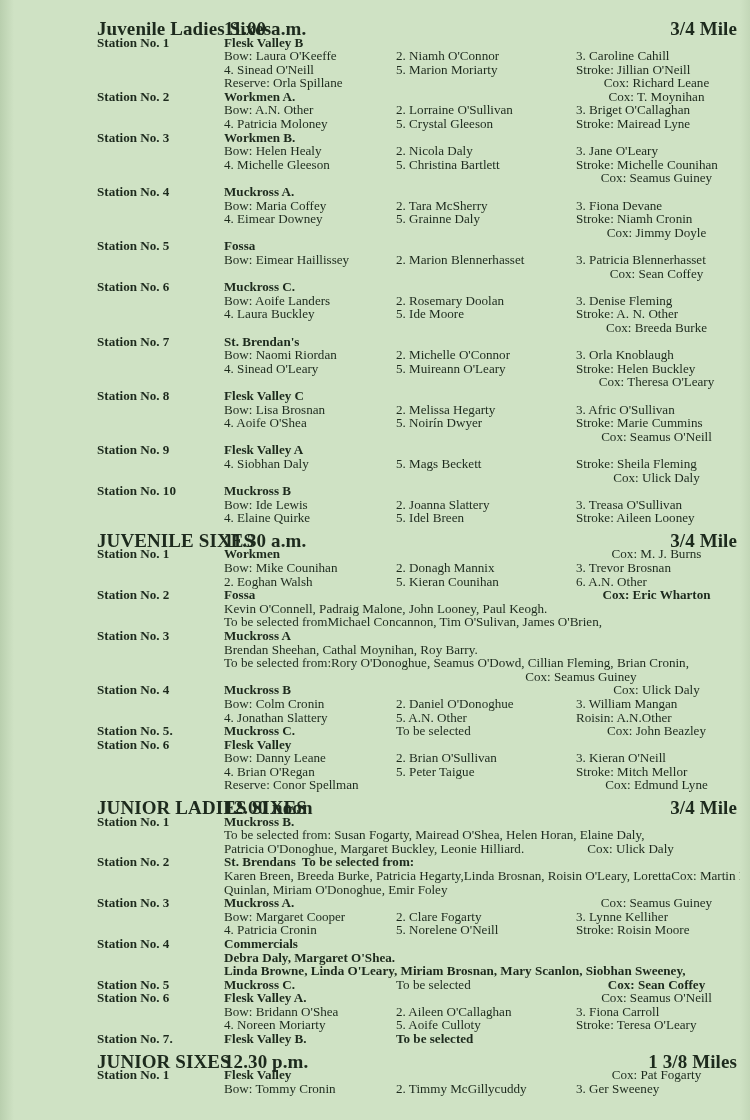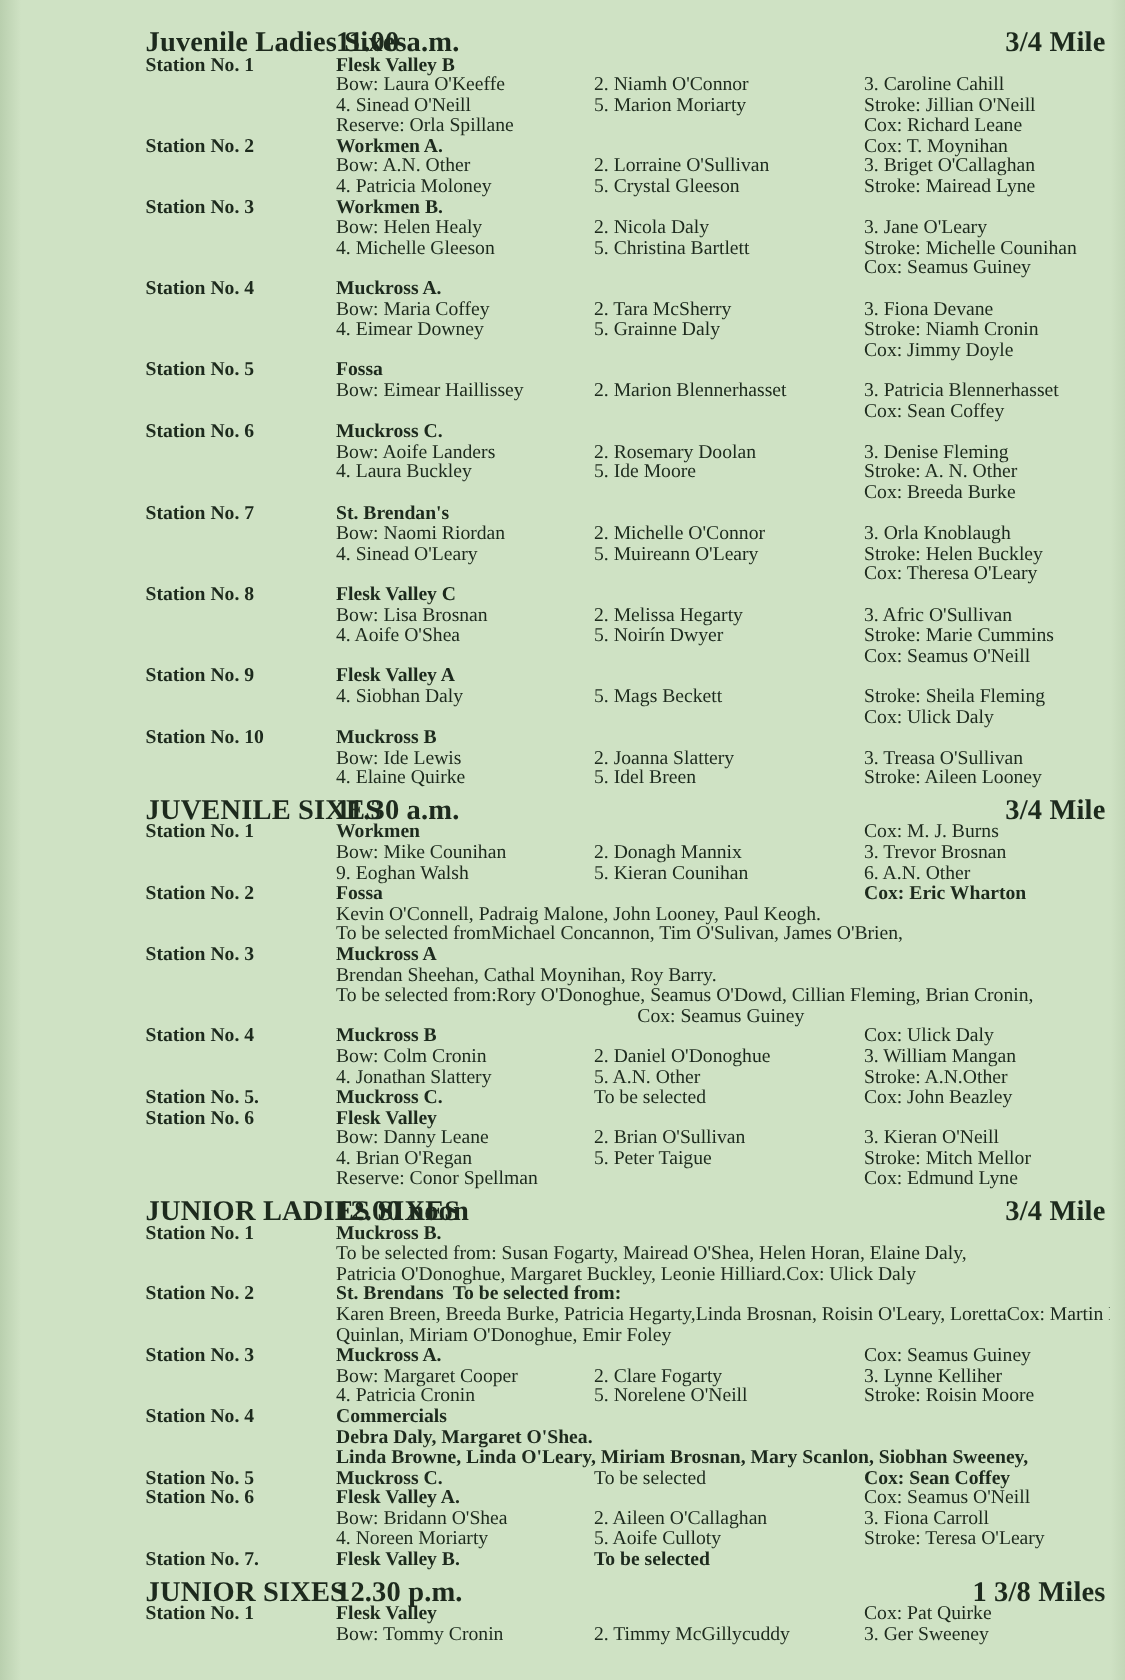--- a/index.html
+++ b/index.html
@@ -95,21 +95,21 @@
     white-space: nowrap;
   }
   .c-c {
     flex: 1 1 auto;
     white-space: nowrap;
   }
   .c-span {
     flex: 1 1 auto;
     white-space: nowrap;
   }
-  .c-c.right { text-align: left; }
+  .c-c.right { text-align: center; }
   .bold { font-weight: bold; }
   .club { font-weight: bold; }
 </style>
 </head>
 <body>
 
 <div id="page">
   <div class="sheet">
     <div id="events-root">
         <div class="event">
@@ -348,21 +348,21 @@
             <span class="c-c right ">Cox:  M. J. Burns</span>
           </div>
           <div class="row">
             <span class="c-station"></span>
             <span class="c-a">Bow:  Mike Counihan</span>
             <span class="c-b">2.  Donagh Mannix</span>
             <span class="c-c">3.  Trevor Brosnan</span>
           </div>
           <div class="row">
             <span class="c-station"></span>
-            <span class="c-a">9.  Eoghan Walsh</span>
+            <span class="c-a">2.  Eoghan Walsh</span>
             <span class="c-b">5.  Kieran Counihan</span>
             <span class="c-c">6.  A.N. Other</span>
           </div>
           <div class="row">
             <span class="c-station">Station No. 2</span>
             <span class="c-a club">Fossa</span>
             <span class="c-b"></span>
             <span class="c-c right bold">Cox:  Eric Wharton</span>
           </div>
           <div class="row">
@@ -401,21 +401,21 @@
           <div class="row">
             <span class="c-station"></span>
             <span class="c-a">Bow:  Colm Cronin</span>
             <span class="c-b">2.  Daniel O'Donoghue</span>
             <span class="c-c">3.  William Mangan</span>
           </div>
           <div class="row">
             <span class="c-station"></span>
             <span class="c-a">4.  Jonathan Slattery</span>
             <span class="c-b">5.  A.N. Other</span>
-            <span class="c-c">Stroke:  A.N.Other</span>
+            <span class="c-c">Roisin:  A.N.Other</span>
           </div>
           <div class="row">
             <span class="c-station">Station No. 5.</span>
             <span class="c-a club">Muckross C.</span>
             <span class="c-b ">To be selected</span>
             <span class="c-c right ">Cox:  John Beazley</span>
           </div>
           <div class="row">
             <span class="c-station">Station No. 6</span>
             <span class="c-a club">Flesk Valley</span>
@@ -542,21 +542,21 @@
         <div class="event">
           <div class="event-head">
             <span class="event-name">JUNIOR SIXES</span>
             <span class="event-time">12.30 p.m.</span>
             <span class="event-dist">1 3/8 Miles</span>
           </div>
           <div class="row">
             <span class="c-station">Station No. 1</span>
             <span class="c-a club">Flesk Valley</span>
             <span class="c-b"></span>
-            <span class="c-c right ">Cox:  Pat Quirke</span>
+            <span class="c-c right ">Cox:  Pat Fogarty</span>
           </div>
           <div class="row">
             <span class="c-station"></span>
             <span class="c-a">Bow:  Tommy Cronin</span>
             <span class="c-b">2.  Timmy McGillycuddy</span>
             <span class="c-c">3.  Ger Sweeney</span>
           </div>
         </div>
       </div>
   </div>

